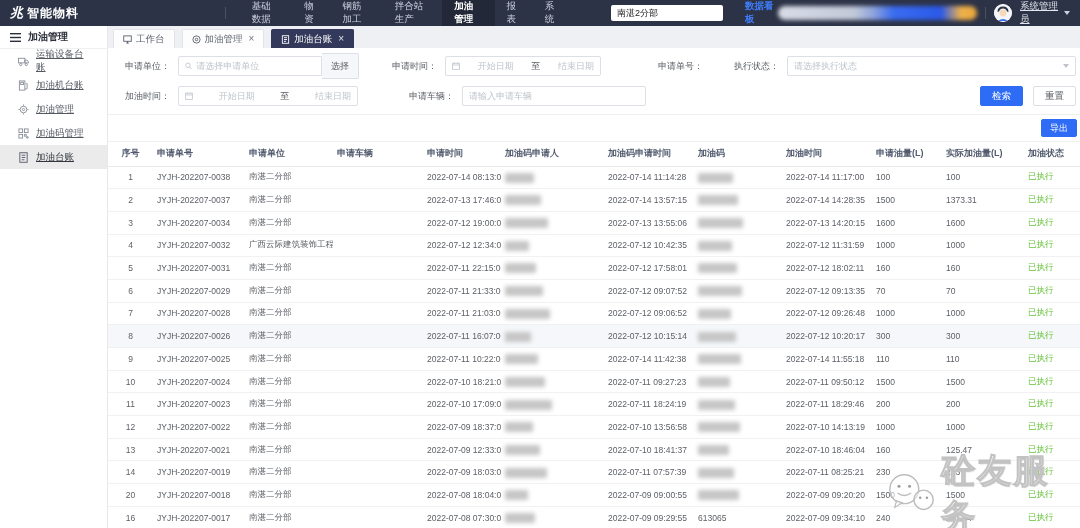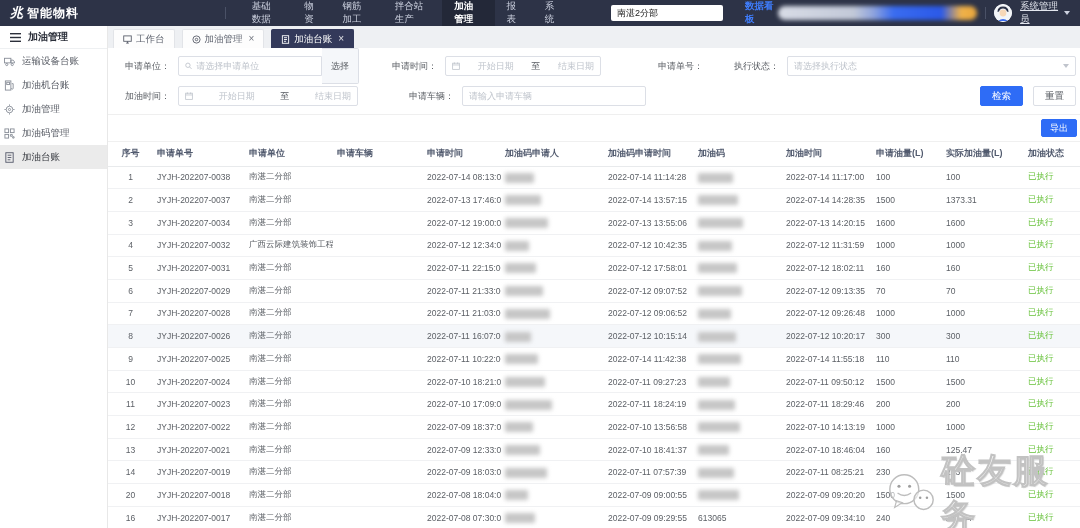--- a/index.html
+++ b/index.html
@@ -25,21 +25,21 @@
   .avatar { width:18px; height:18px; border-radius:50%; background:#eef1f6; overflow:hidden; flex:none; }
   .user-name { font-size:9.5px; color:#e3e6ee; display:flex; align-items:center; gap:4px; cursor:pointer;text-decoration:underline; }
   .caret-down { width:0; height:0; border-left:3.5px solid transparent; border-right:3.5px solid transparent; border-top:4px solid #cdd2e0; }
 
   
   .body-row { flex:1; display:flex; min-height:0; }
 
   
   .sidebar { width:108px; flex:none; background:#fff; border-right:1px solid #e8e8e8; }
   .sidebar-header { display:flex; align-items:center; gap:7px; height:23px; padding:0 10px; font-size:10px; font-weight:bold; color:#2b2f3a; border-bottom:1px solid #eef0f2; }
-  .side-item { display:flex; align-items:center; gap:7px; height:24px; padding:0 4px; font-size:9.5px; color:#55596299; color:#555962; cursor:pointer; }
+  .side-item { display:flex; align-items:center; gap:7px; height:24px; padding:0 18px; font-size:9.5px; color:#55596299; color:#555962; cursor:pointer;text-decoration:underline; }
   .side-item.active { background:#ebebeb; color:#33363d; }
   .side-item svg { flex:none; }
 
   
   .content { flex:1; display:flex; flex-direction:column; background:#f2f3f5; min-width:0; }
   .tabbar { height:22px; display:flex; align-items:flex-end; gap:7px; padding:3px 0 0 5px; background:#eef0f3; flex:none; }
   .tab { height:19px; display:flex; align-items:center; gap:4px; padding:0 9px; font-size:9.5px; color:#5a5f6b; background:#fdfdfd; border:1px solid #e2e4e8; border-bottom:none; border-radius:2px 2px 0 0; cursor:pointer; }
   .tab.active { background:#33395a; border-color:#33395a; color:#fff; }
   .tab .tab-close { font-size:10px; line-height:1; margin-left:2px; cursor:pointer; opacity:.85; }
 
@@ -48,21 +48,21 @@
   
   .filters { padding:8px 0 8px 0; flex:none; }
   .filter-row { display:flex; align-items:center; height:20px; }
   .filter-row + .filter-row { margin-top:10px; }
   .f-label { font-size:9px; color:#5c6066; text-align:right; flex:none; }
   .lbl-a { width:62px; } .lbl-b { width:58px; margin-left:20px; } .lbl-c { width:60px; margin-left:42px; } .lbl-d { width:58px; margin-left:18px; }
   .f-input { height:20px; border:1px solid #dcdfe6; border-radius:2px; background:#fff; display:flex; align-items:center; font-size:9px; color:#bfc4cc; padding:0 6px; gap:4px; margin-left:8px; }
   .f-input input { border:none; outline:none; width:100%; font-size:9px; color:#333; }
   .f-input input::placeholder { color:#bfc4cc; }
   .unit-input { width:144px; border-radius:2px 0 0 2px; }
-  .choose-btn { width:37px; height:36px; border:1px solid #dcdfe6; border-left:none; background:#f5f7fa; color:#5c6066; font-size:9px; border-radius:0 2px 2px 0; cursor:pointer; }
+  .choose-btn { width:37px; height:26px; border:1px solid #dcdfe6; border-left:none; background:#f5f7fa; color:#5c6066; font-size:9px; border-radius:0 2px 2px 0; cursor:pointer; }
   .date-range { width:156px; justify-content:space-between; }
   .date-range .ph { color:#bfc4cc; }
   .date-to { color:#5c6066; }
   .text-input { width:184px; }
   .select-box { width:176px; justify-content:space-between;gap:24px; }
   .sel-caret { width:0; height:0; border-left:3.5px solid transparent; border-right:3.5px solid transparent; border-top:4px solid #c0c4cc; }
   .btns { margin-left:auto; display:flex; gap:10px; padding-right:4px; }
   .btn { height:20px; padding:0 11px; border-radius:2px; font-size:9.5px; cursor:pointer; border:1px solid transparent; }
   .btn-primary { background:#2e6cf6; color:#fff; border-color:#2e6cf6; }
   .btn-plain { background:#fff; color:#5c6066; border-color:#dcdfe6; }

